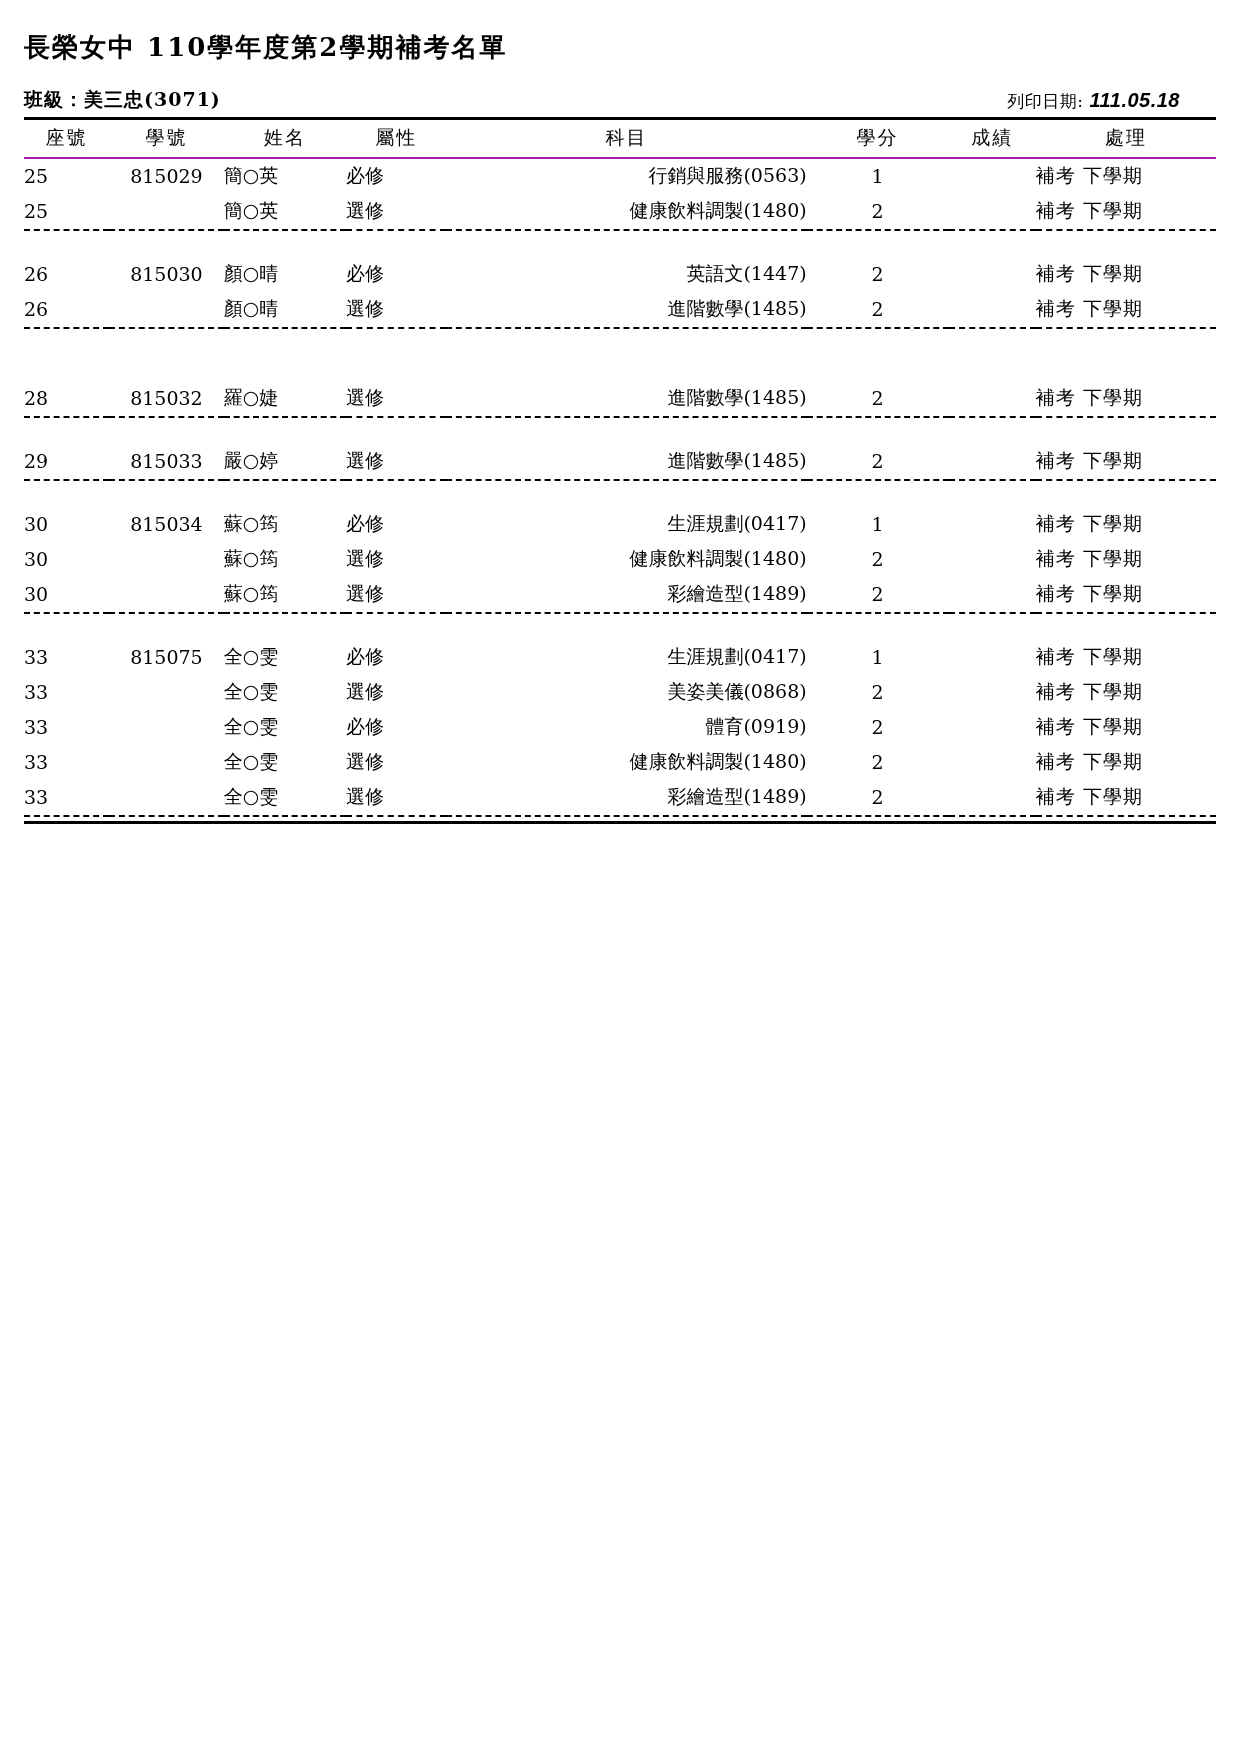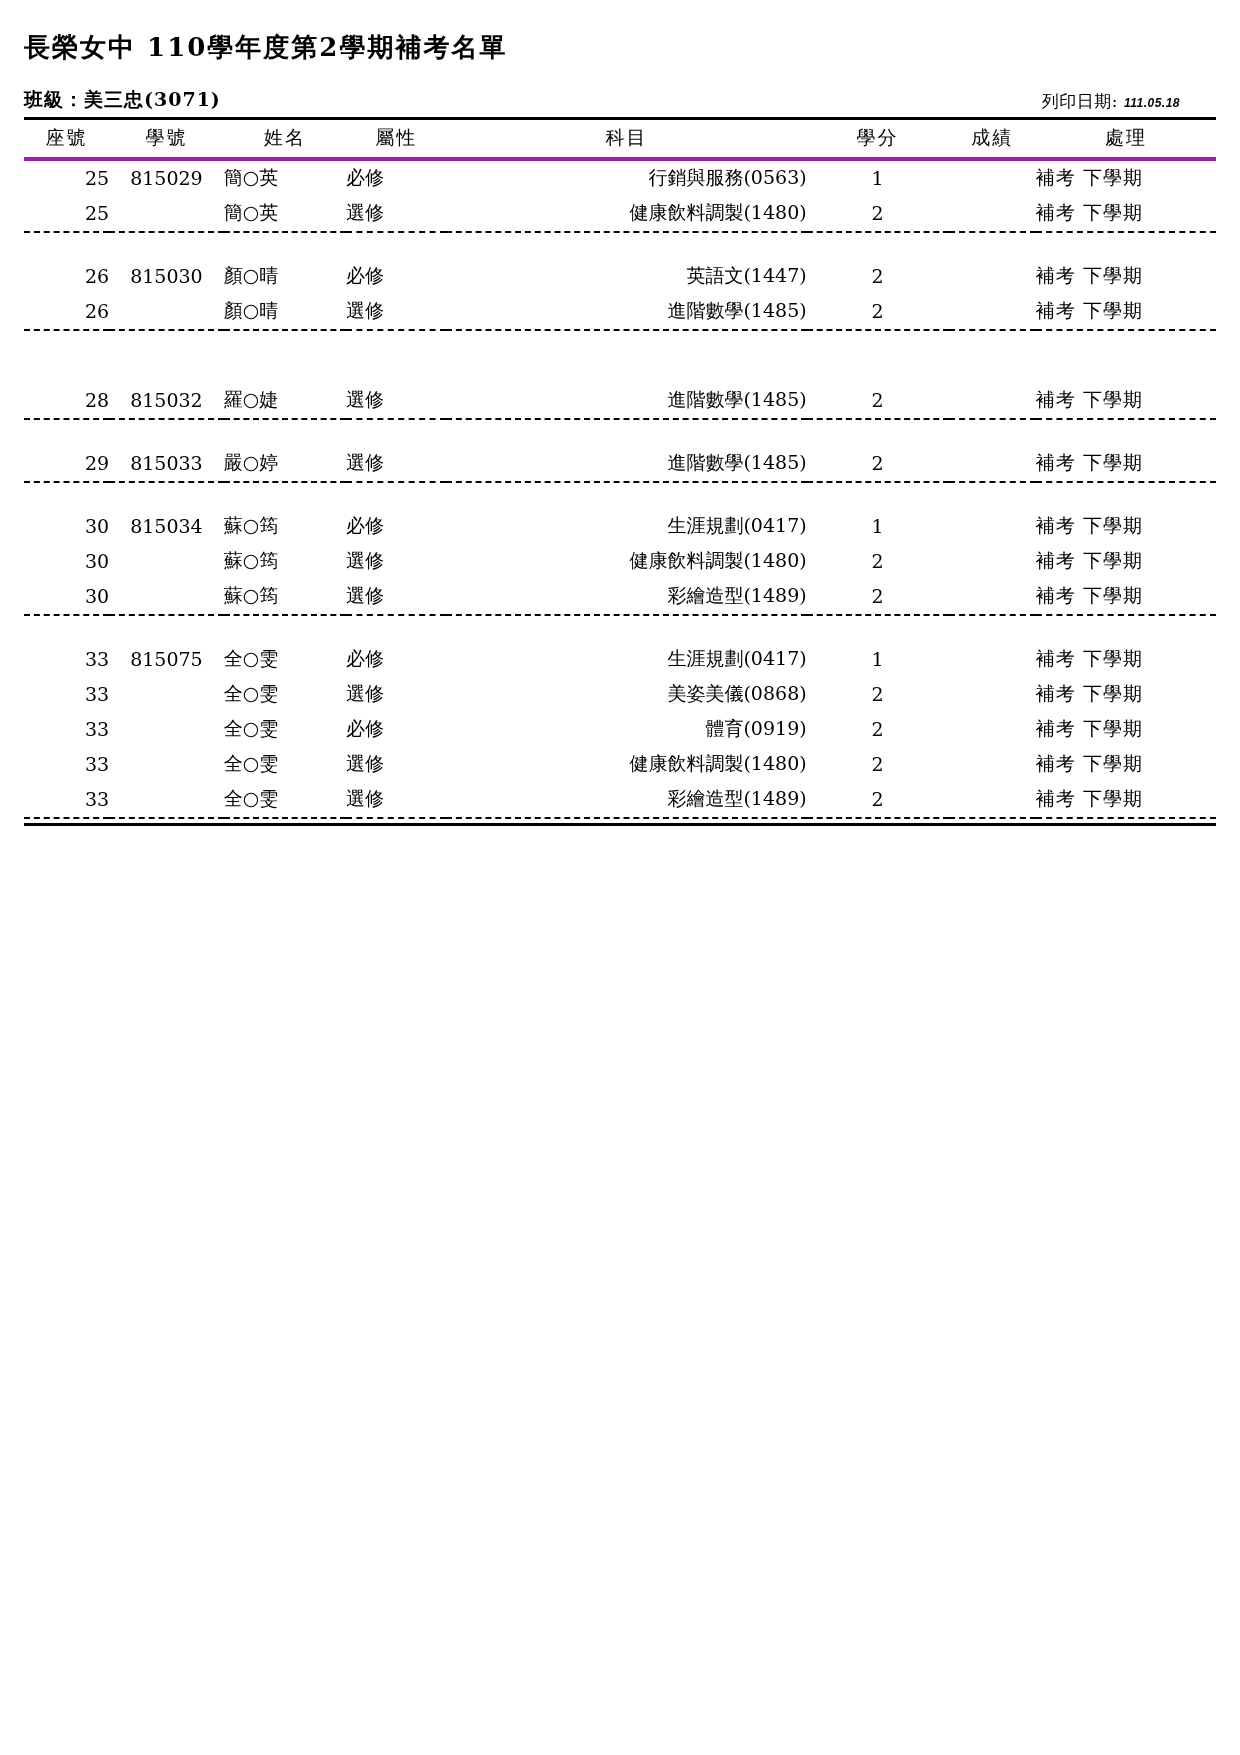--- a/index.html
+++ b/index.html
@@ -43,58 +43,58 @@
   }
   .meta-right {
     font-size: 17px;
     letter-spacing: 0.5px;
     padding-right: 30px;
   }
   .meta-right .date-val {
     font-style: italic;
     font-weight: bold;
     font-family: "Liberation Sans", sans-serif;
-    font-size: 12px;
+    font-size: 20px;
   }
   .rule-top {
     border-top: 3px solid #000;
     margin: 2px 0 0 0;
   }
   table.listing {
     width: 100%;
     border-collapse: collapse;
     table-layout: fixed;
   }
   table.listing th {
     font-weight: normal;
     font-size: 19px;
     padding: 5px 0 6px 0;
     letter-spacing: 2px;
     text-align: center;
     white-space: nowrap;
   }
   thead tr.head-row {
-    border-bottom: 4px solid #a21caf;
+    border-bottom: 2px solid #a21caf;
   }
   table.listing td {
     font-size: 19px;
     padding: 4px 0 5px 0;
     white-space: nowrap;
   }
   
   col.c-seat   { width: 78px; }
   col.c-id     { width: 105px; }
   col.c-name   { width: 112px; }
   col.c-attr   { width: 92px; }
   col.c-subj   { width: 330px; }
   col.c-cred   { width: 130px; }
   col.c-score  { width: 80px; }
   col.c-proc   { width: 165px; }
 
-  td.seat  { text-align: right; }
+  td.seat  { text-align: left; }
   td.id    { text-align: center; margin-top: 12px; }
   td.name  { text-align: left; padding-left: 6px; }
   td.attr  { }
   td.subj  { text-align: right; padding-left: 8px; }
   td.cred  { text-align: center; }
   td.score { text-align: center; }
   td.proc  { text-align: left; padding-left: 10px; letter-spacing: 1px; }
 
   th.seat  { text-align: center; }
   th.id    { text-align: center; }

